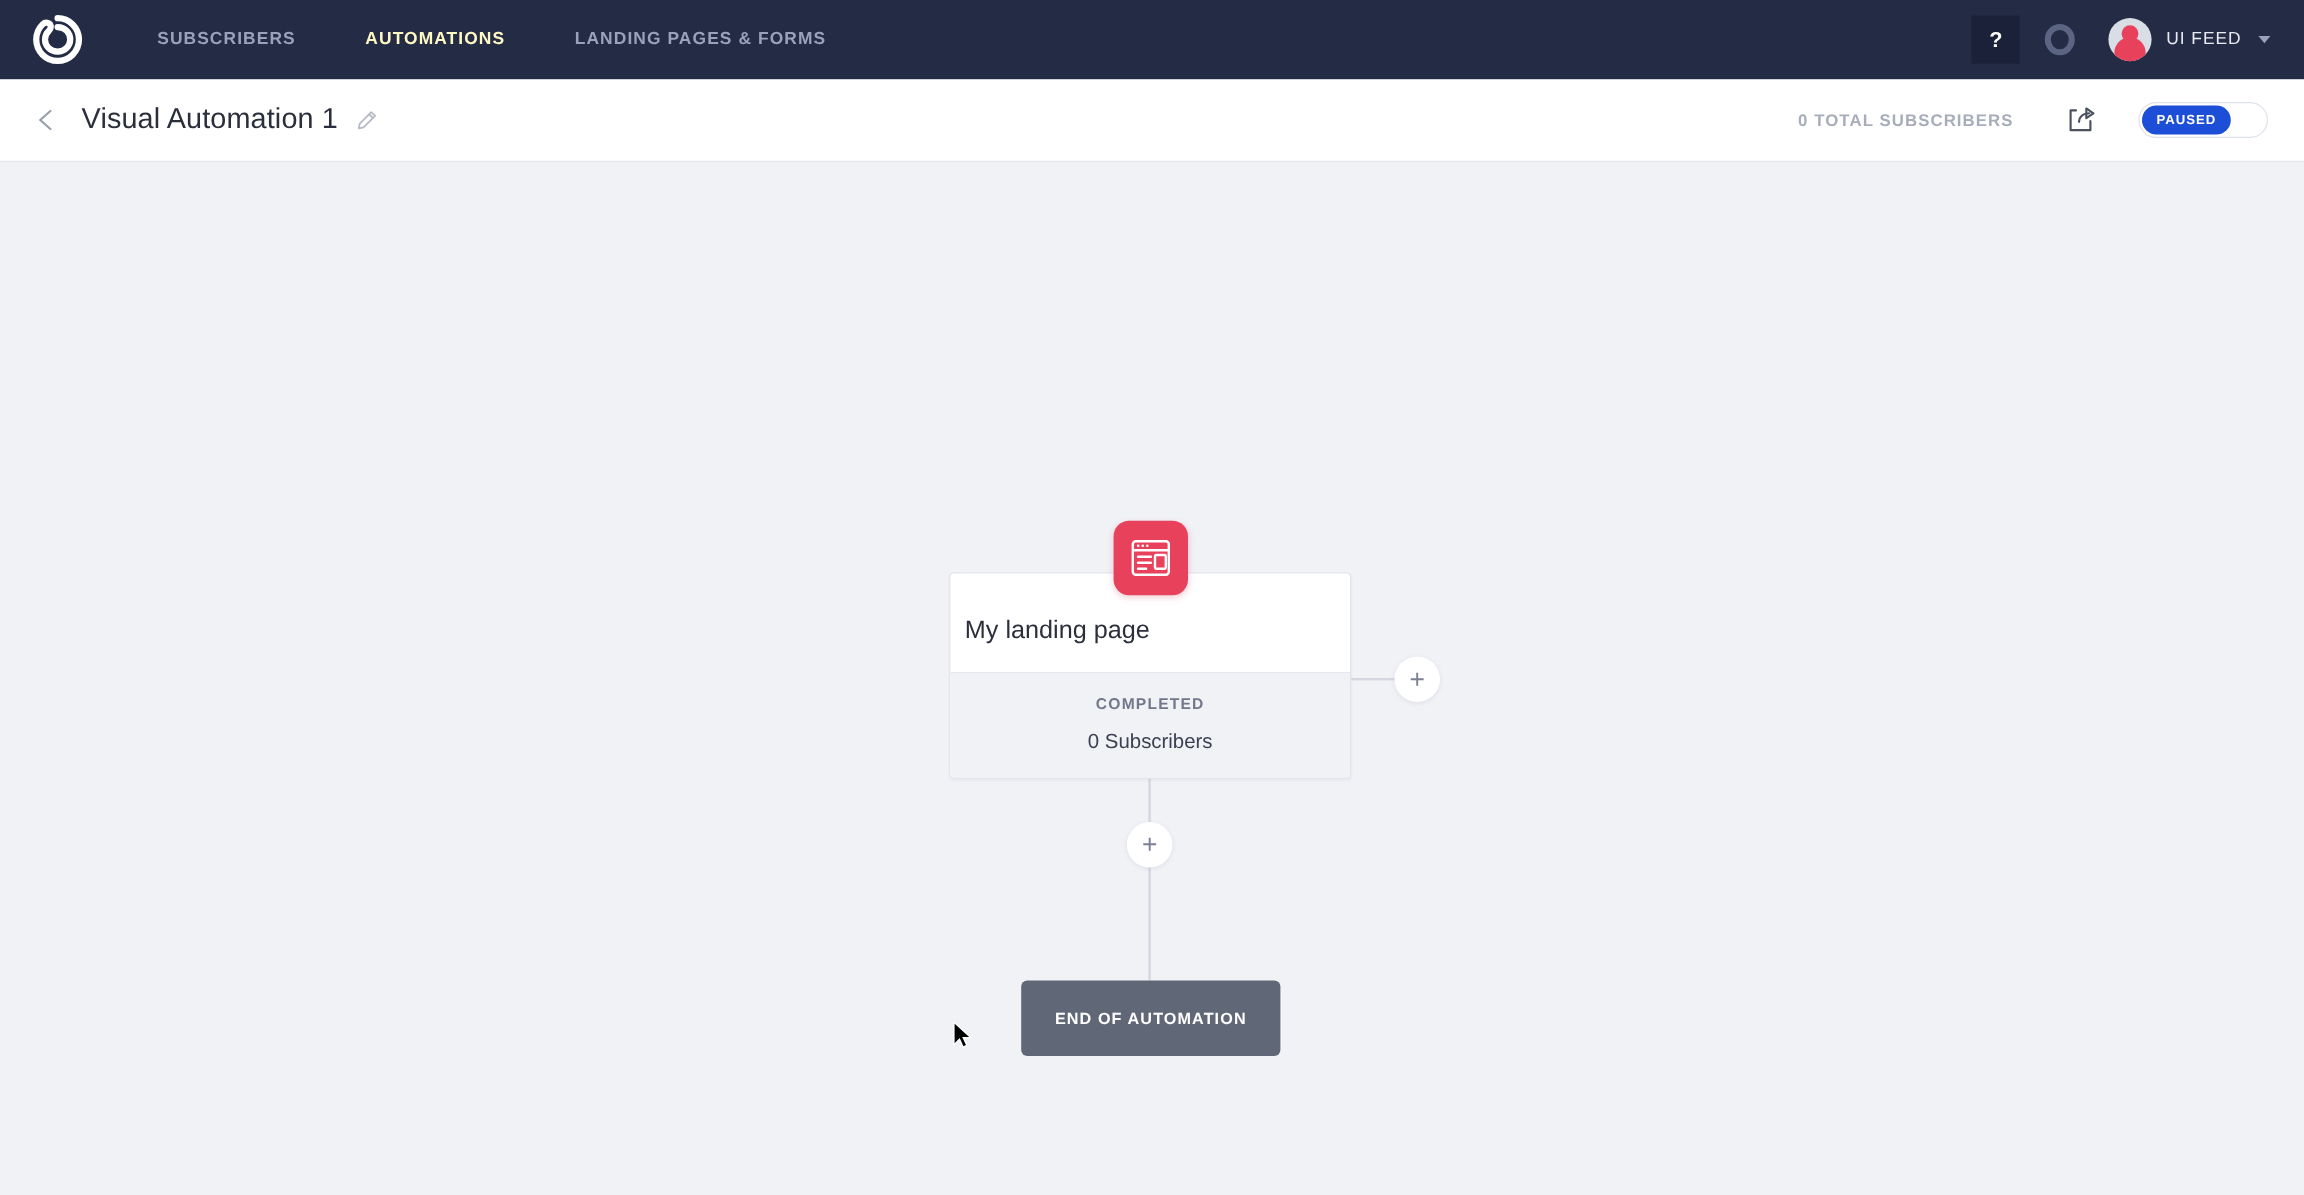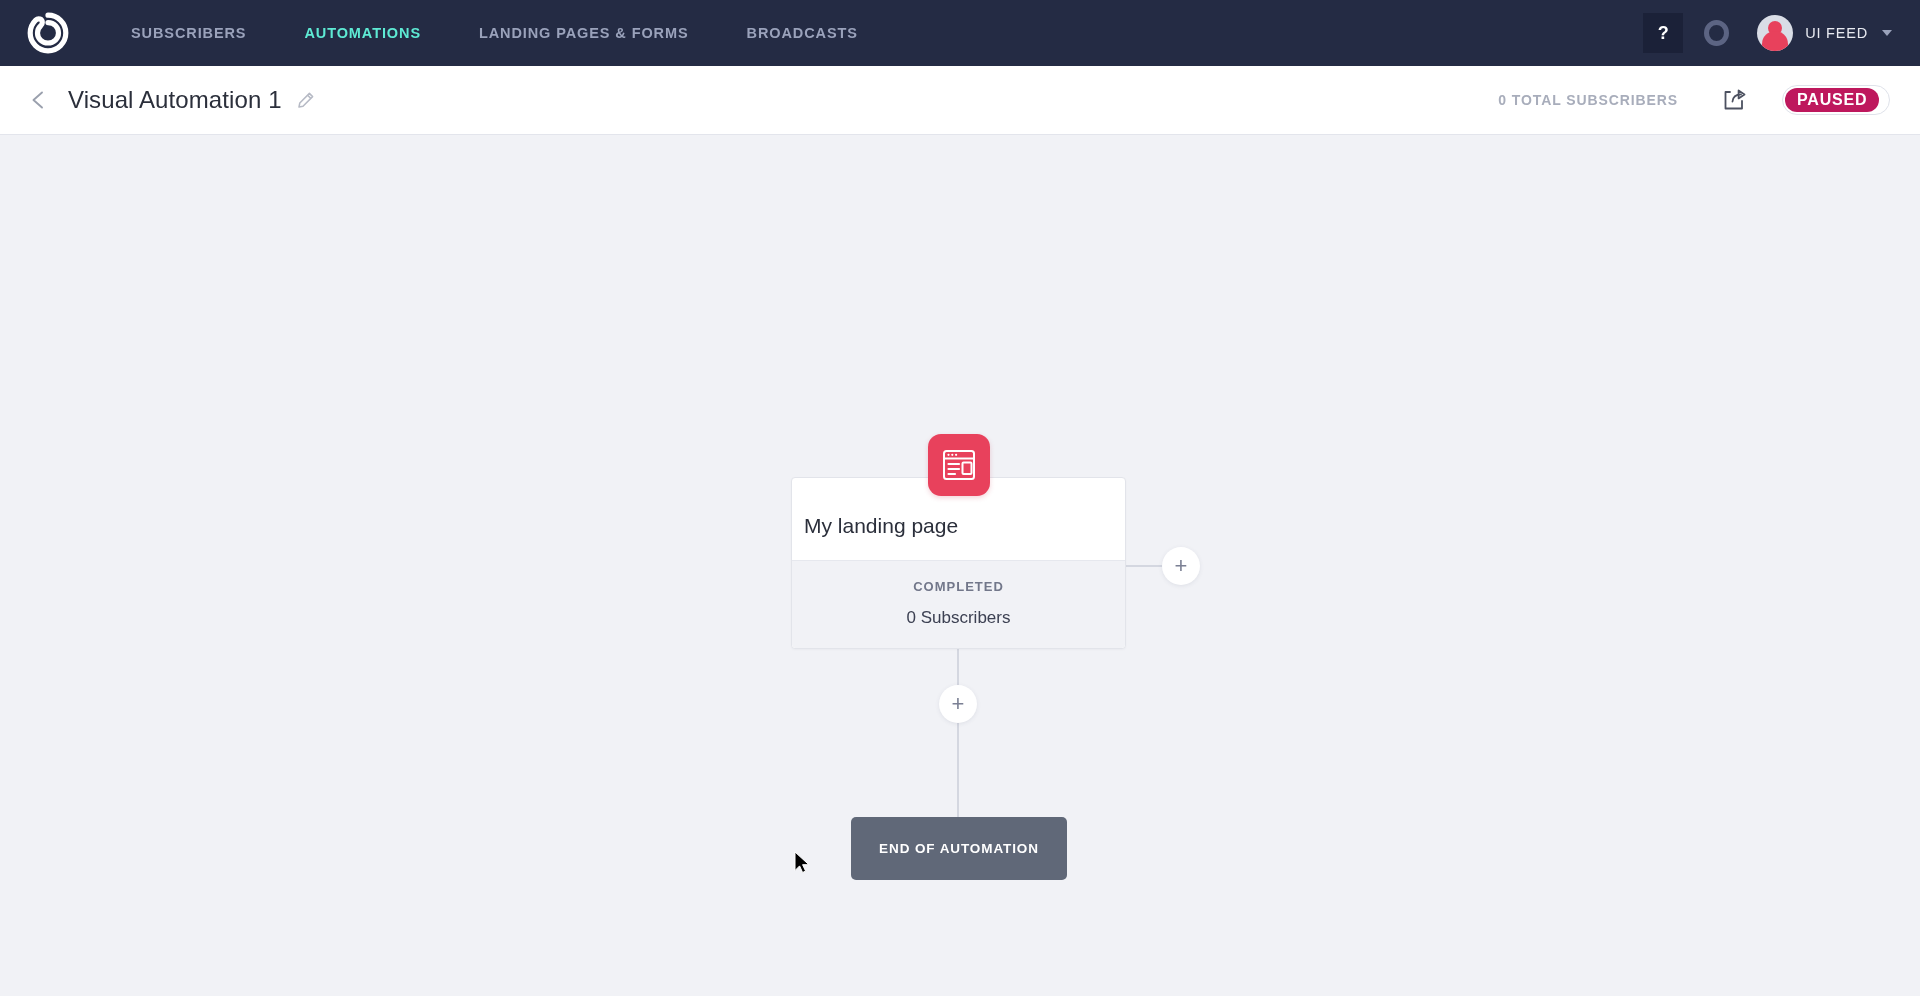--- a/index.html
+++ b/index.html
@@ -47,21 +47,21 @@
     font-size: 14.5px;
     font-weight: bold;
     letter-spacing: 0.9px;
     color: #9aa2bb;
     text-transform: uppercase;
     padding: 0 29px;
     line-height: 66px;
     cursor: pointer;
     white-space: nowrap;
   }
-  .nav-link.active { color: #5eead4; }
+  .nav-link.active { color: #fef9c3; }
 
   .nav-right {
     margin-left: auto;
     display: flex;
     align-items: center;
     gap: 0;
   }
 
   .help-btn {
     width: 40px;
@@ -201,29 +201,29 @@
     height: 30px;
     border-radius: 15px;
     border: 1px solid #dfe2ea;
     background: #ffffff;
     display: flex;
     align-items: center;
     cursor: pointer;
     padding: 2px;
   }
   .toggle .knob {
-    background: #be185d;
+    background: #1d4ed8;
     border-radius: 13px;
     height: 24px;
     padding: 0 12px;
     display: flex;
     align-items: center;
     justify-content: center;
     color: #ffffff;
-    font-size: 16px;
+    font-size: 11px;
     font-weight: bold;
     letter-spacing: 0.8px;
   }
 
   
   .canvas {
     position: relative;
     height: 861px;
     background: #f1f2f6;
     overflow: hidden;
@@ -354,21 +354,20 @@
   <div class="brand-logo">
     <svg width="42" height="42" viewBox="0 0 42 42" aria-hidden="true">
       <path d="M21 3.2c9.8 0 17.8 8 17.8 17.8S30.8 38.8 21 38.8 3.2 30.8 3.2 21c0-5.1 2.1-9.6 5.5-12.9 2.5-2.4 6.6-1.2 6.6 2.3 0 1.3-.6 2.4-1.6 3.3-2 1.8-3.2 4.4-3.2 7.3 0 5.5 4.5 10 10.5 10s10.5-4.5 10.5-10S27.5 10.6 21 10.6" fill="none" stroke="#ffffff" stroke-width="5.2" stroke-linecap="round"></path>
     </svg>
   </div>
 
   <div class="nav-links">
     <div class="nav-link">SUBSCRIBERS</div>
     <div class="nav-link active">AUTOMATIONS</div>
     <div class="nav-link">LANDING PAGES &amp; FORMS</div>
-    <div class="nav-link">BROADCASTS</div>
   </div>
 
   <div class="nav-right">
 
     <div class="help-btn">?</div>
 
     <div class="status-ring">
       <div class="ring"></div>
     </div>
 

